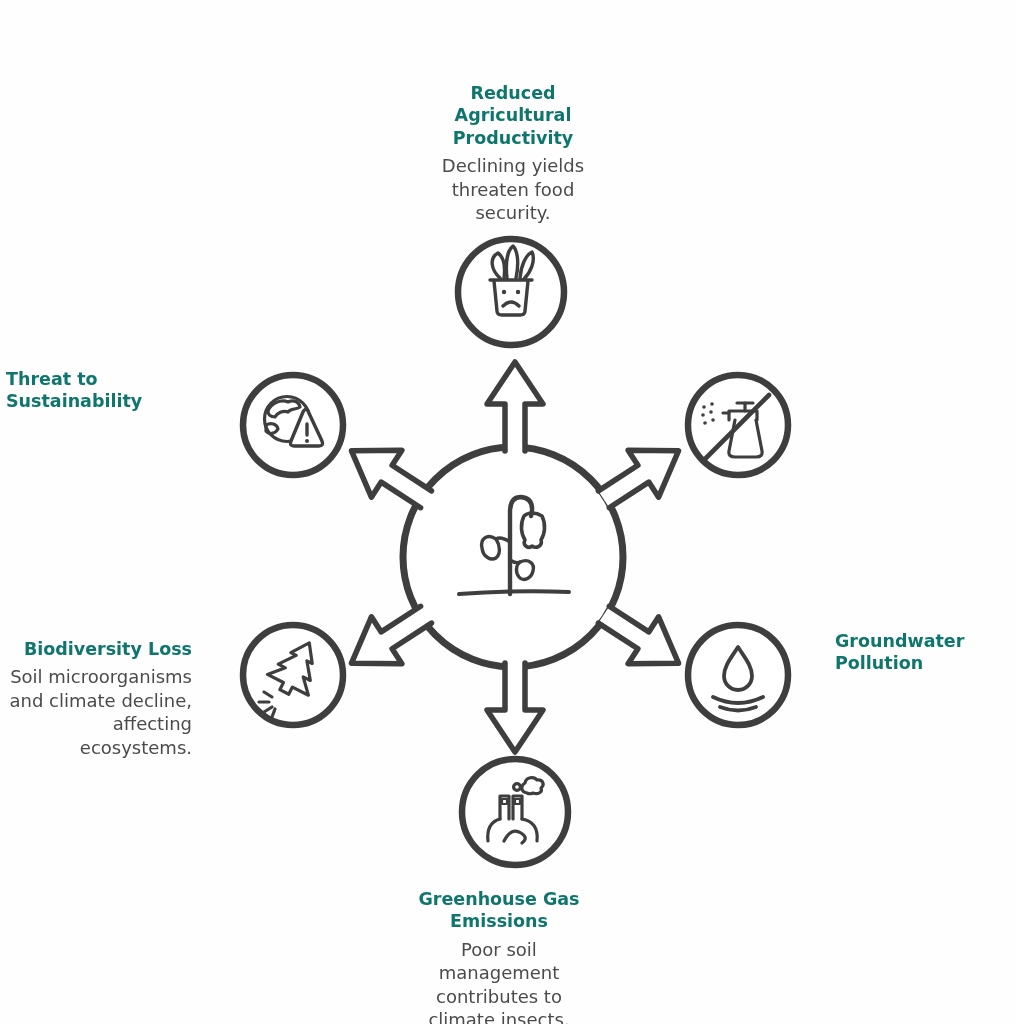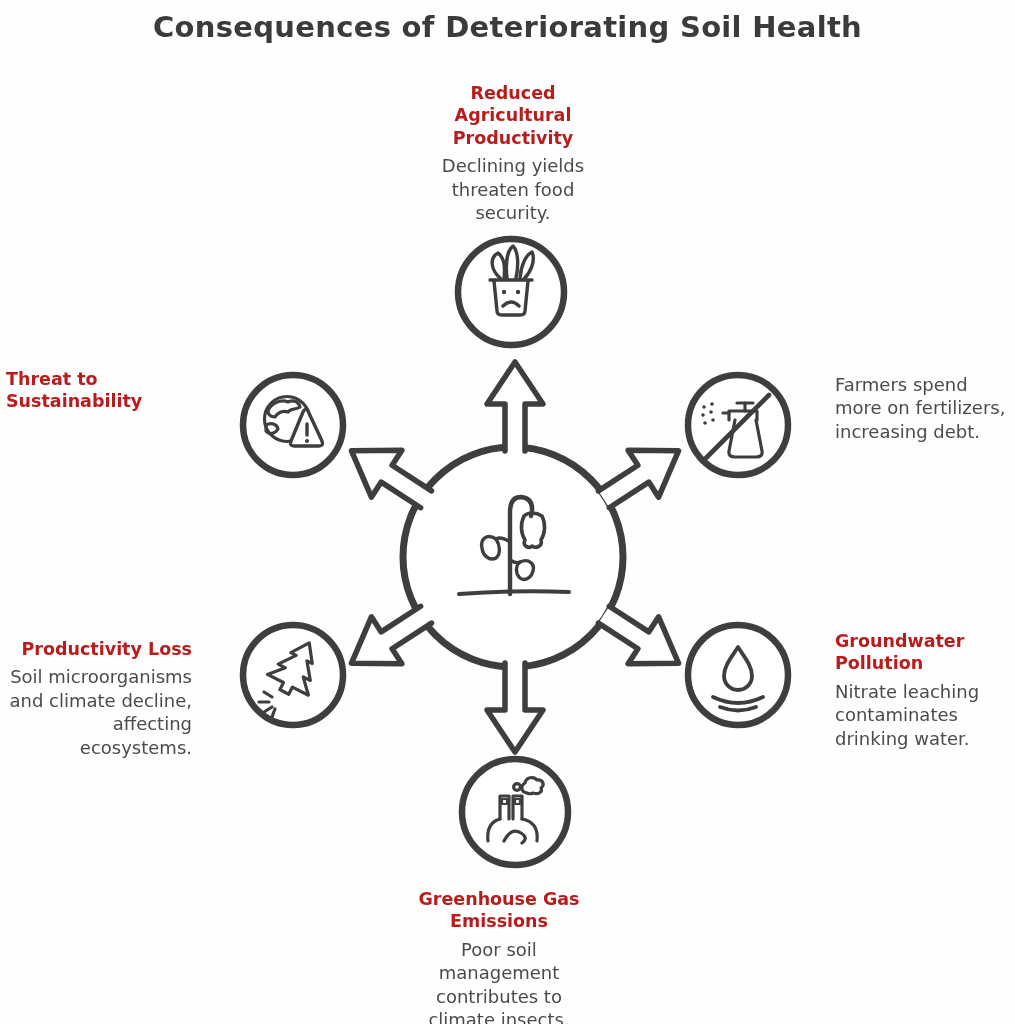--- a/index.html
+++ b/index.html
@@ -20,21 +20,21 @@
     font-size: 29px;
     font-weight: 700;
     letter-spacing: 0.3px;
     color: #3b3b3b;
   }
   .node-text { position: absolute; }
   .node-title {
     font-size: 17.5px;
     font-weight: 700;
     line-height: 1.28;
-    color: #b91c1c;
+    color: #0f766e;
   }
   .node-desc {
     margin-top: 5px;
     font-size: 18px;
     line-height: 1.3;
     color: #4b4b4b;
   }
   .pos-top        { left: 420px; top: 82px;  width: 186px; text-align: center; }
   .pos-top .node-desc { width: 152px; margin-left: auto; margin-right: auto; }
   .pos-upper-left { left: 6px;   top: 368px; width: 186px; text-align: left; }
@@ -45,21 +45,20 @@
   .pos-bottom .node-desc { width: 152px; margin-left: auto; margin-right: auto; }
 
   .ink-stroke { stroke: #3e3e3e; fill: none; stroke-linecap: round; stroke-linejoin: round; }
   .ink-fill   { fill: #3e3e3e; stroke: none; }
 </style>
 </head>
 <body>
 
 <div id="canvas">
 
-  <div class="page-title">Consequences of Deteriorating Soil Health</div>
 
   <svg id="diagram-svg" width="1015" height="1024" viewBox="0 0 1015 1024">
 
     <g>
       <circle cx="513" cy="557" r="110" fill="#ffffff" stroke="#3e3e3e" stroke-width="7"></circle>
     </g>
 
     <g stroke="#3e3e3e" stroke-width="5.5" fill="#ffffff" stroke-linejoin="round" stroke-linecap="round">
       <path d="M505,451 L505,404 L487,404 L515,362 L543,404 L525,404 L525,451"></path>
       <path d="M505,663 L505,710 L487,710 L515,752 L543,710 L525,710 L525,663"></path>
@@ -151,35 +150,33 @@
       <path d="M527,793 C521,792 520,786 525,783 C526,777 534,776 537,780 C543,779 545,785 541,788 C543,792 538,795 533,793 C531,794 529,794 527,793 Z"></path>
     </g>
   </svg>
 
   <div class="node-text pos-top">
     <div class="node-title">Reduced Agricultural Productivity</div>
     <div class="node-desc">Declining yields threaten food security.</div>
   </div>
 
   <div class="node-text pos-upper-right">
-    <div class="node-desc">Farmers spend more on fertilizers, increasing debt.</div>
   </div>
 
   <div class="node-text pos-lower-right">
     <div class="node-title">Groundwater Pollution</div>
-    <div class="node-desc">Nitrate leaching contaminates drinking water.</div>
   </div>
 
   <div class="node-text pos-bottom">
     <div class="node-title">Greenhouse Gas Emissions</div>
     <div class="node-desc">Poor soil management contributes to climate insects.</div>
   </div>
 
   <div class="node-text pos-lower-left">
-    <div class="node-title">Productivity Loss</div>
+    <div class="node-title">Biodiversity Loss</div>
     <div class="node-desc">Soil microorganisms and climate decline, affecting ecosystems.</div>
   </div>
 
   <div class="node-text pos-upper-left">
     <div class="node-title">Threat to Sustainability</div>
   </div>
 
 </div>
 
 </body></html>

